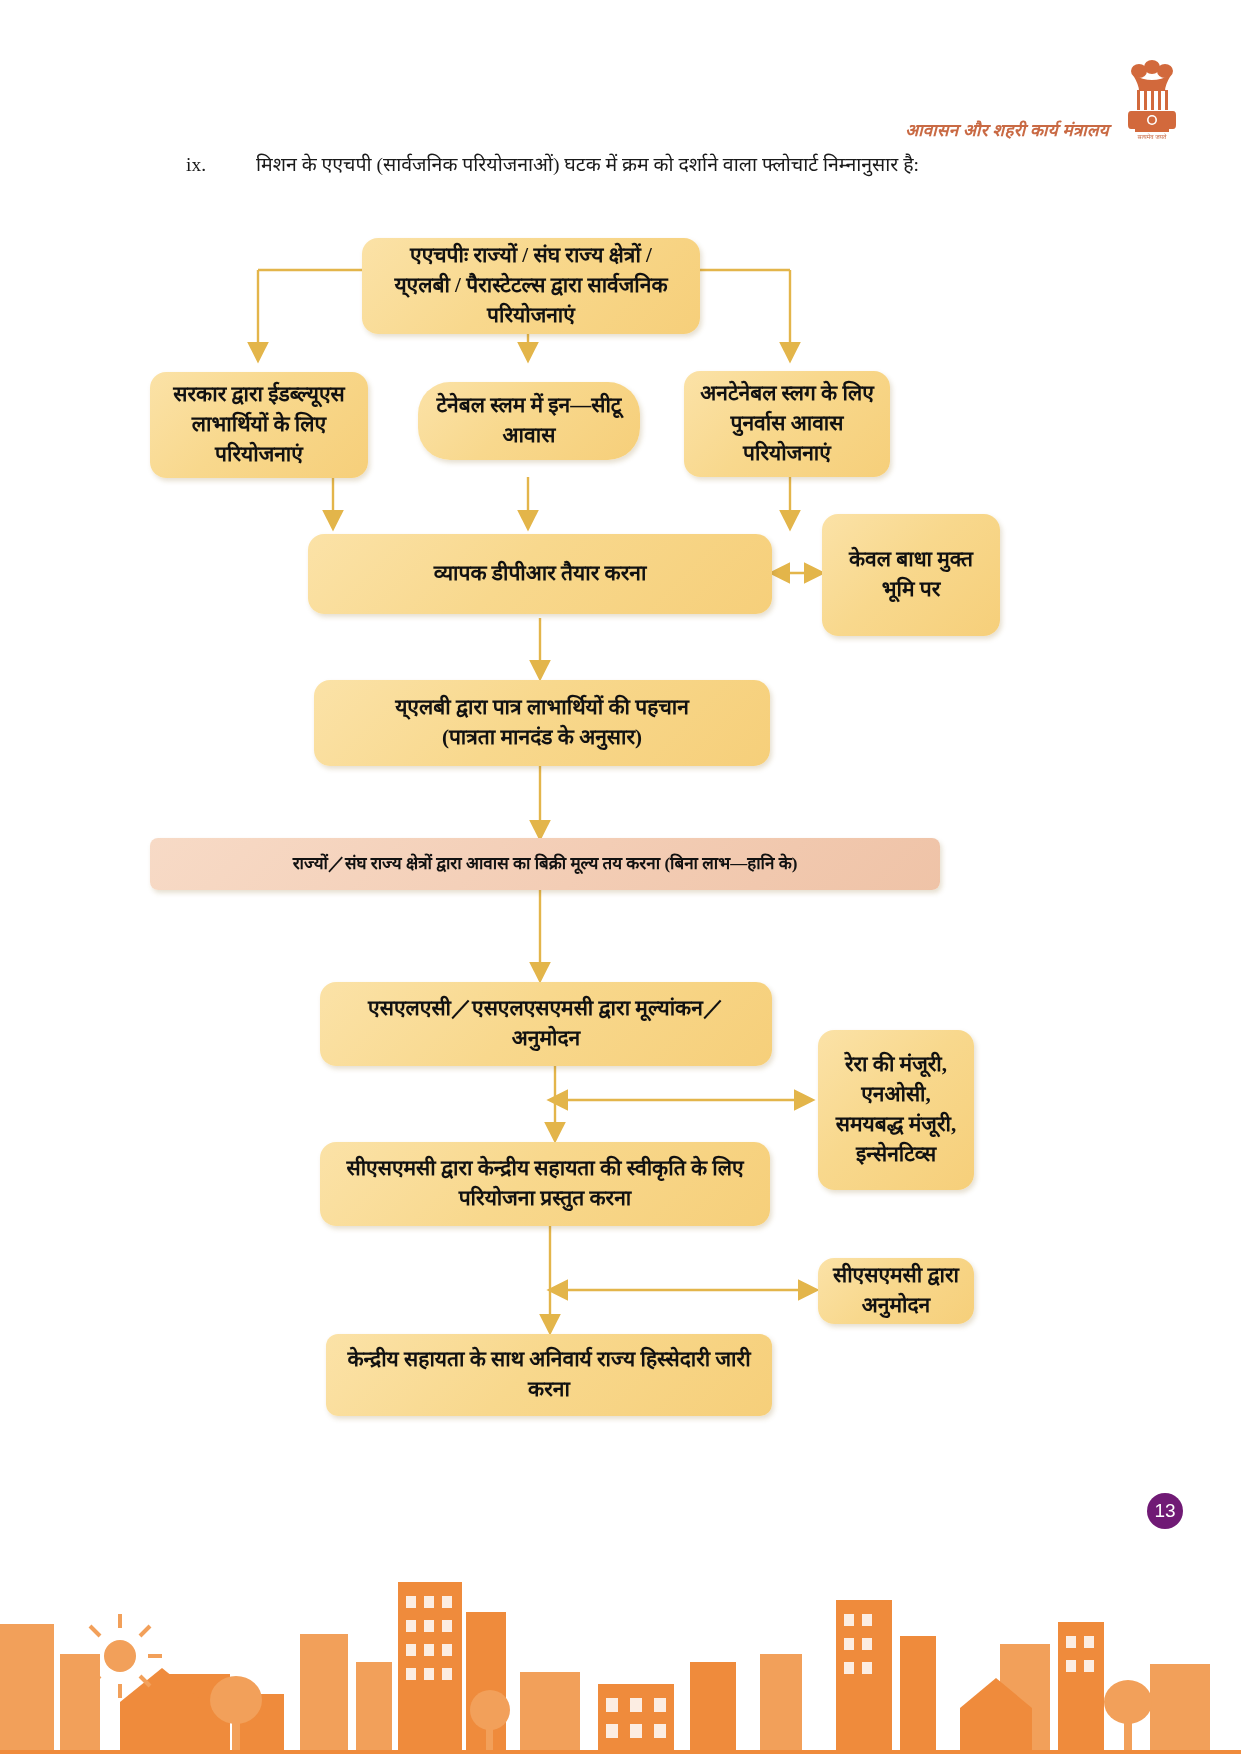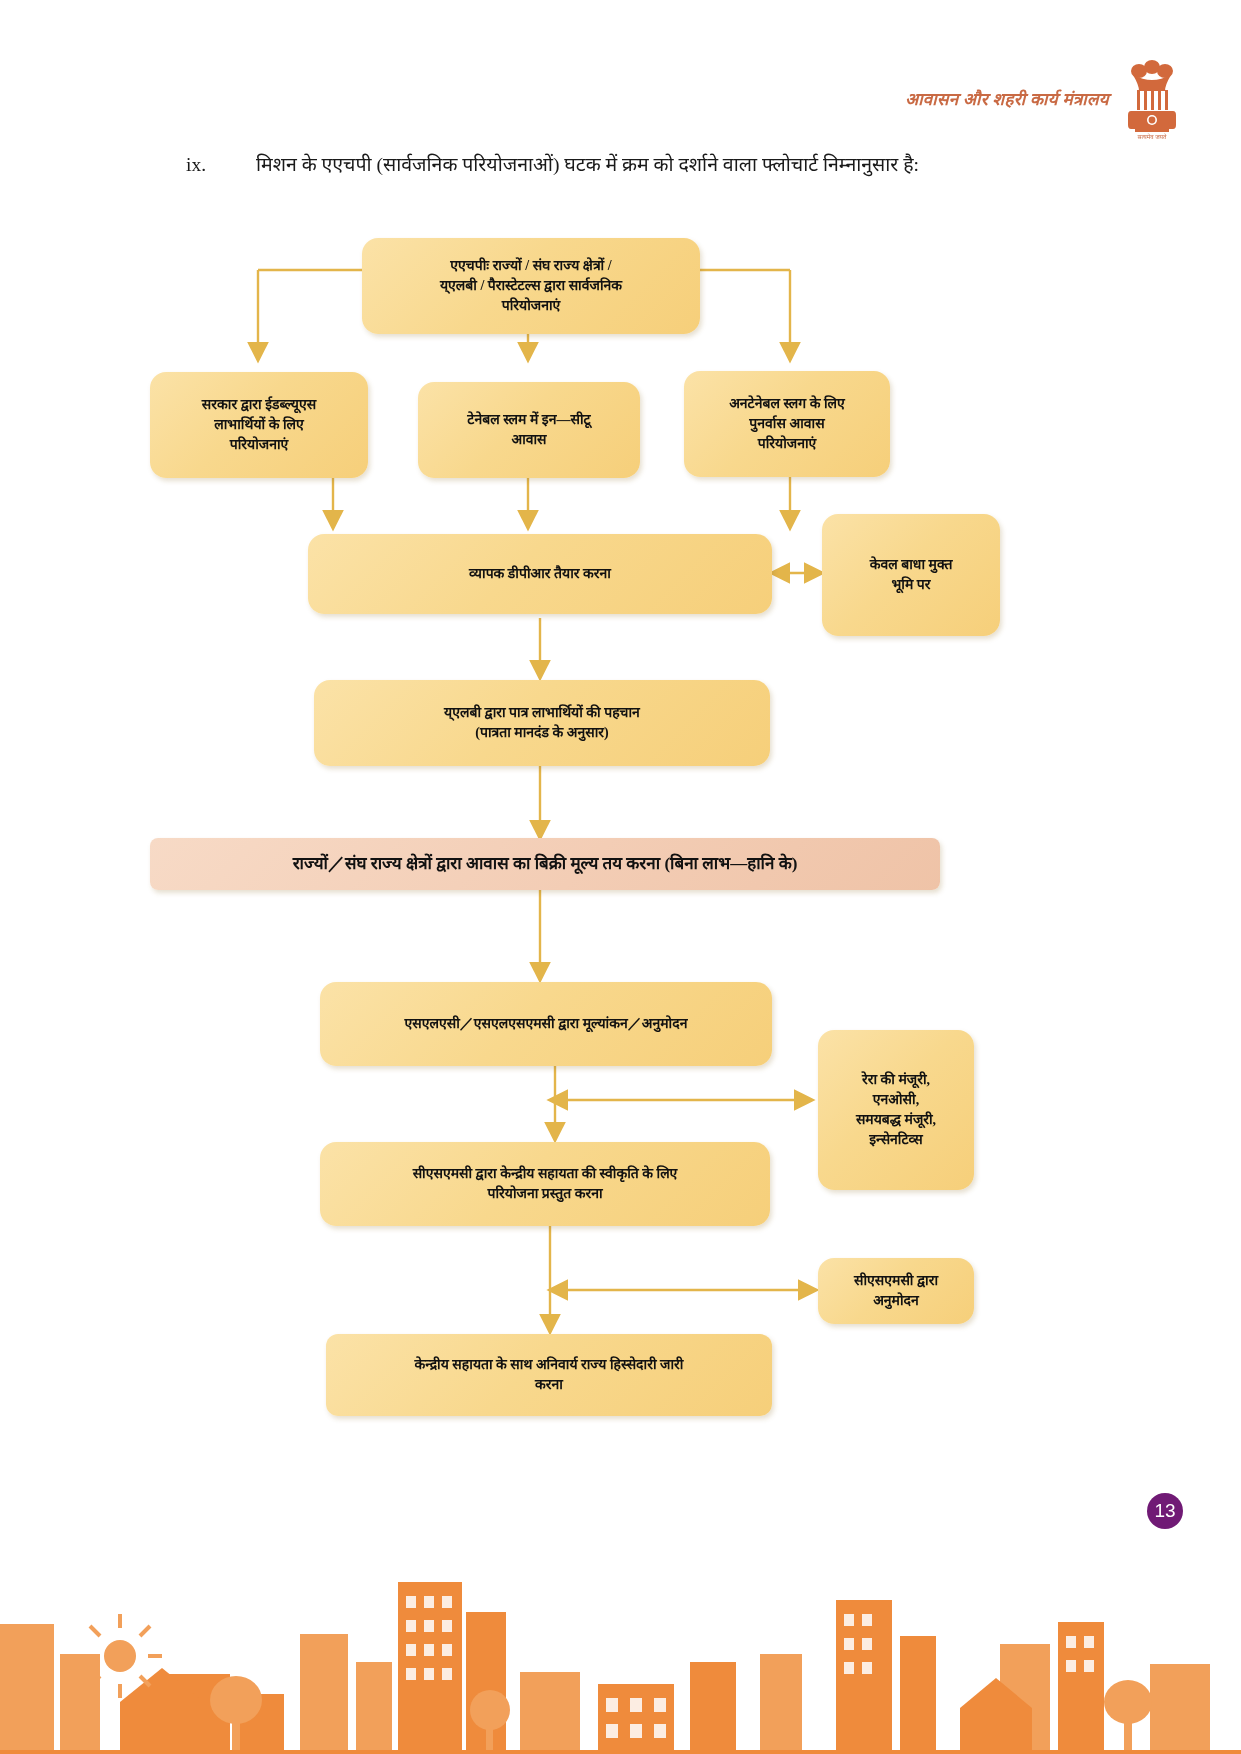--- a/index.html
+++ b/index.html
@@ -14,21 +14,21 @@
     position: relative;
     overflow: hidden;
   }
 
   
   #page-header {
     position: absolute;
     top: 55px;
     right: 60px;
     display: flex;
-    align-items: center;
+    align-items: flex-end;
     gap: 14px;
   }
   #ministry-name {
     font-family: "Liberation Serif", "DejaVu Serif", serif;
     font-style: italic;
     font-weight: 700;
     font-size: 17px;
     color: #c96a44;
     letter-spacing: 0.3px;
     white-space: nowrap;
@@ -82,21 +82,21 @@
     box-sizing: border-box;
     border-radius: 16px;
     background: linear-gradient(135deg, #fbe2a7 0%, #f8d88d 45%, #f6cf7a 100%);
     box-shadow: 2px 3px 5px rgba(140,110,40,0.22);
     display: flex;
     align-items: center;
     justify-content: center;
     text-align: center;
     color: #111111;
     font-family: "Liberation Serif", "DejaVu Serif", serif;
-    font-size: 14px;
+    font-size: 21px;
     line-height: 1.42;
     padding: 8px 14px;
   }
   .node.bold { font-weight: 700; }
   .node .txt { display: block; width: 100%; white-space: pre-line; }
   .node.pink {
     background: linear-gradient(135deg, #f7dac6 0%, #f3cdb5 55%, #efc3a7 100%);
     border-radius: 8px;
   }
 
@@ -200,21 +200,21 @@
 य्एलबी / पैरास्टेटल्स द्वारा सार्वजनिक
 परियोजनाएं</span>
   </div>
 
   <div class="node bold" style="left:150px; top:372px; width:218px; height:106px;">
     <span class="txt">सरकार द्वारा ईडब्ल्यूएस
 लाभार्थियों के लिए
 परियोजनाएं</span>
   </div>
 
-  <div class="node bold" style="left:418px; top:382px; width:222px; height:96px;">
+  <div class="node bold" style="left:418px; top:382px; width:222px; height:78px;border-radius:32px;">
     <span class="txt">टेनेबल स्लम में इन—सीटू
 आवास</span>
   </div>
 
   <div class="node bold" style="left:684px; top:371px; width:206px; height:106px;">
     <span class="txt">अनटेनेबल स्लग के लिए
 पुनर्वास आवास
 परियोजनाएं</span>
   </div>
 

